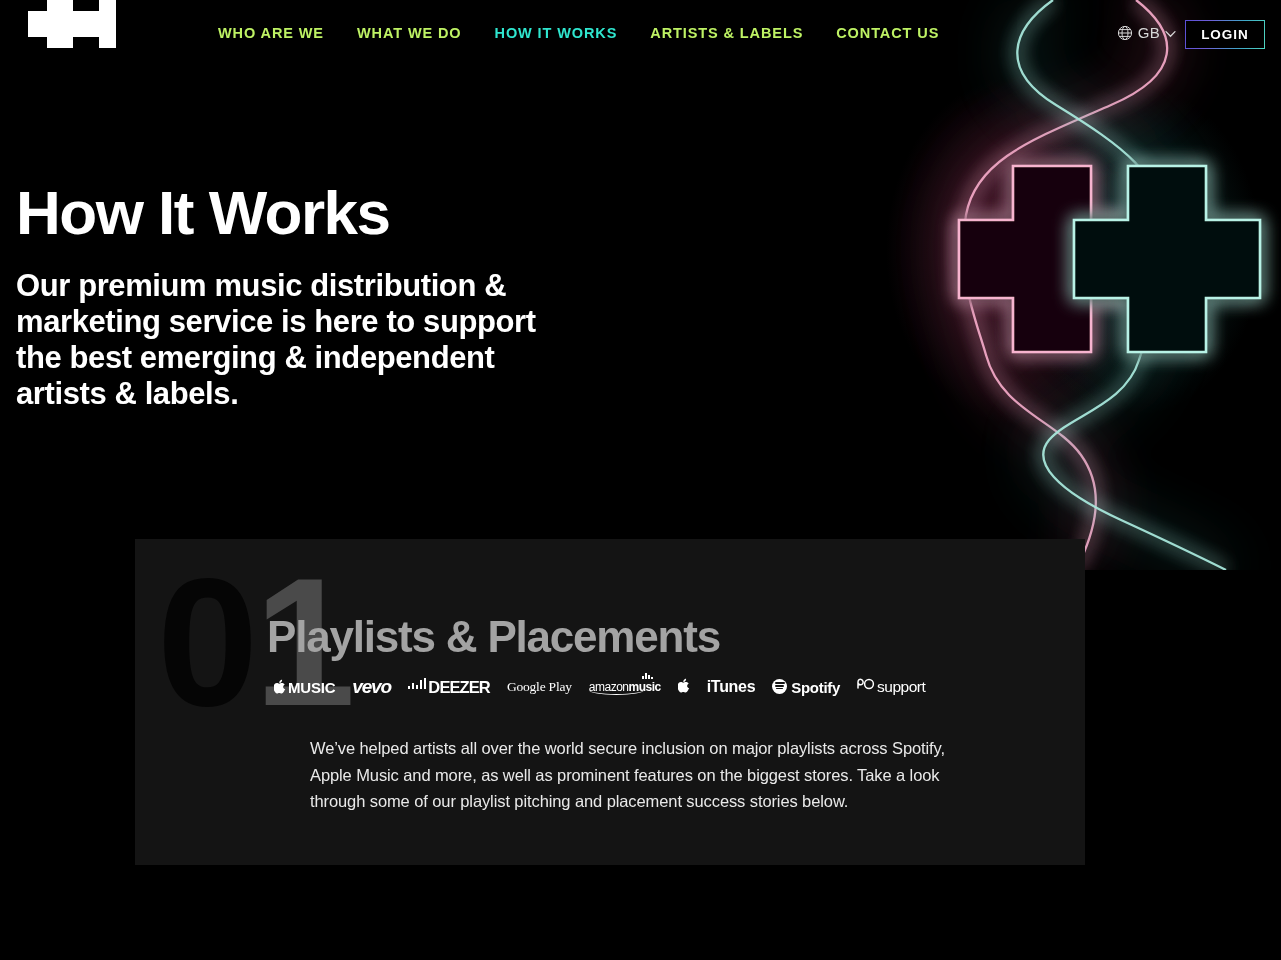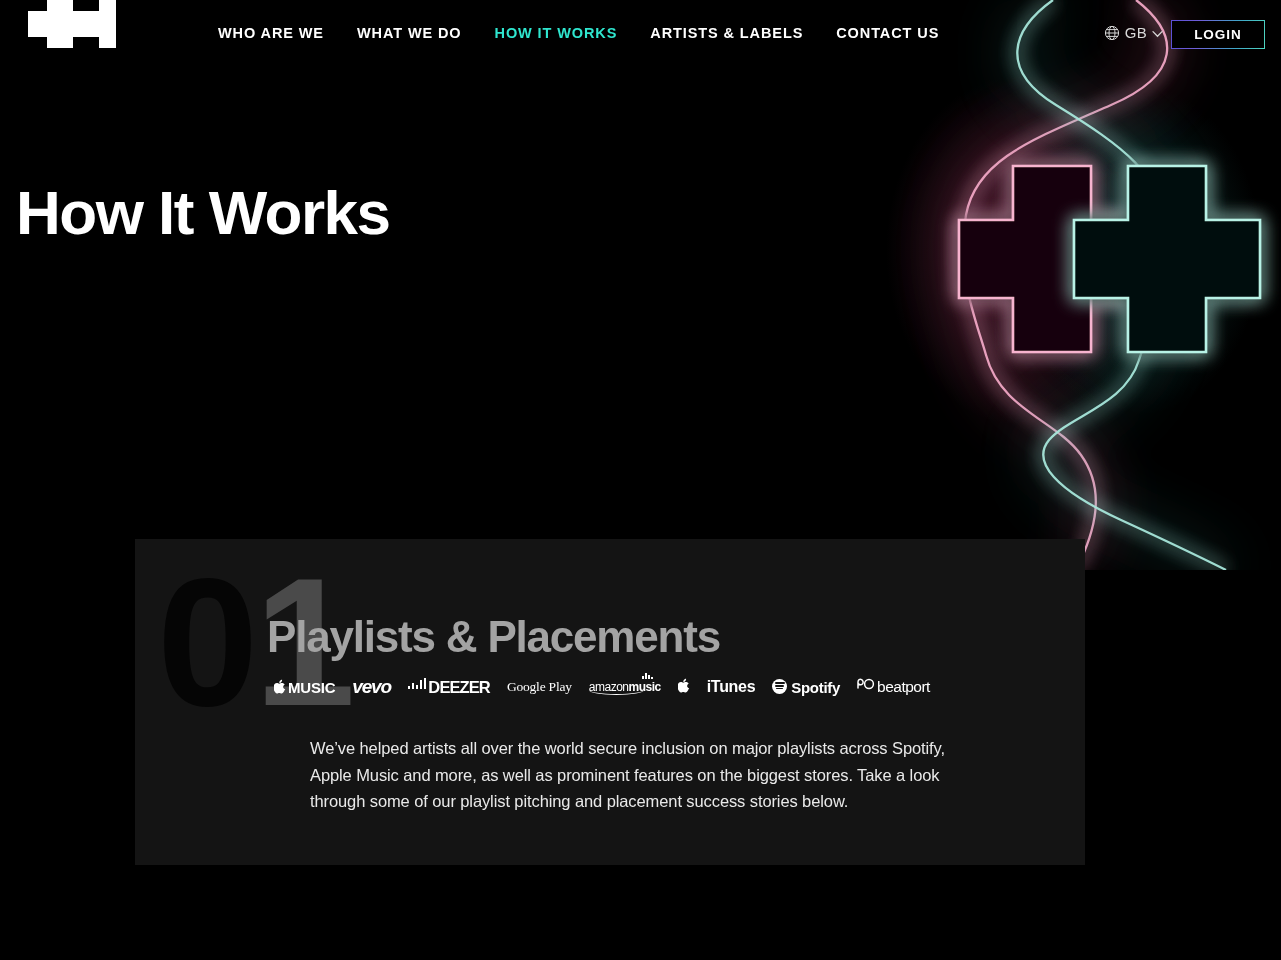--- a/index.html
+++ b/index.html
@@ -28,37 +28,37 @@
     position:absolute; left:16px; top:-8px;
     width:100px; height:56px;
   }
   .logo svg { display:block; }
 
   .nav {
     position:absolute; left:218px; top:25px;
     display:flex; align-items:center; gap:33px;
   }
   .nav a {
-    color:#ffffff; text-decoration:none;
+    color:#bef264; text-decoration:none;
     font-size:14.5px; font-weight:bold;
     letter-spacing:0.9px; white-space:nowrap;
   }
   .nav a.active { color:#2fe6cf; }
 
   .lang {
-    position:absolute; right:118px; top:24px;
+    position:absolute; right:105px; top:24px;
     display:flex; align-items:center; gap:5px;
     color:#d8d8d8; font-size:15px; letter-spacing:0.3px;
   }
   .lang .globe { display:block; }
   .lang .chev { display:block; margin-top:2px; }
 
   .login-btn {
     position:absolute; right:16px; top:20px;
-    width:94px; height:29px;
+    width:80px; height:29px;
     display:flex; align-items:center; justify-content:center;
     color:#fff; font-size:13.5px; font-weight:bold; letter-spacing:1px;
     background:#000;
     border:1px solid transparent;
     background-image:linear-gradient(#000,#000), linear-gradient(100deg,#5a4fd6 0%, #6e5fd8 30%, #3fa8c8 70%, #4fd6c0 100%);
     background-origin:border-box;
     background-clip:padding-box, border-box;
     cursor:pointer;
   }
 
@@ -243,20 +243,21 @@
       <svg class="chev" width="11" height="8" viewBox="0 0 11 8">
         <path d="M1,1.6 L5.5,6.2 L10,1.6" fill="none" stroke="#d8d8d8" stroke-width="1.3" stroke-linecap="round"></path>
       </svg>
     </div>
 
     <button class="login-btn">LOGIN</button>
   </header>
 
   <section class="hero-text">
     <h1 class="hero-title">How It Works</h1>
+    <p class="hero-sub">Our premium music distribution &amp; marketing service is here to support the best emerging &amp; independent artists &amp; labels.</p>
   </section>
 
   <section class="card">
 
     <div class="step-number">
       <span class="d0">0</span>
         <span class="d1">1</span>
     </div>
 
     <div class="card-body">
@@ -311,21 +312,21 @@
               <span></span>
             </span>
           <span>Spotify</span>
         </span>
 
         <span class="brand b-beatport">
           <svg width="18" height="13" viewBox="0 0 18 13" style="margin-right:2px">
             <path d="M1,10 L1,4 M1,4 C1,1.8 2.8,0.6 4.6,1.6 C6.2,2.5 6.6,4.6 5.4,6 C4.3,7.3 2.2,7.1 1.4,5.6" fill="none" stroke="#fff" stroke-width="1.5" stroke-linecap="round"></path>
             <circle cx="12" cy="6" r="4.4" fill="none" stroke="#fff" stroke-width="1.5"></circle>
           </svg>
-          <span>beatport</span>
+          <span>support</span>
         </span>
 
       </div>
 
       <p class="card-para">We’ve helped artists all over the world secure inclusion on major playlists across Spotify, Apple Music and more, as well as prominent features on the biggest stores. Take a look through some of our playlist pitching and placement success stories below.</p>
     </div>
   </section>
 
 </div>
 

